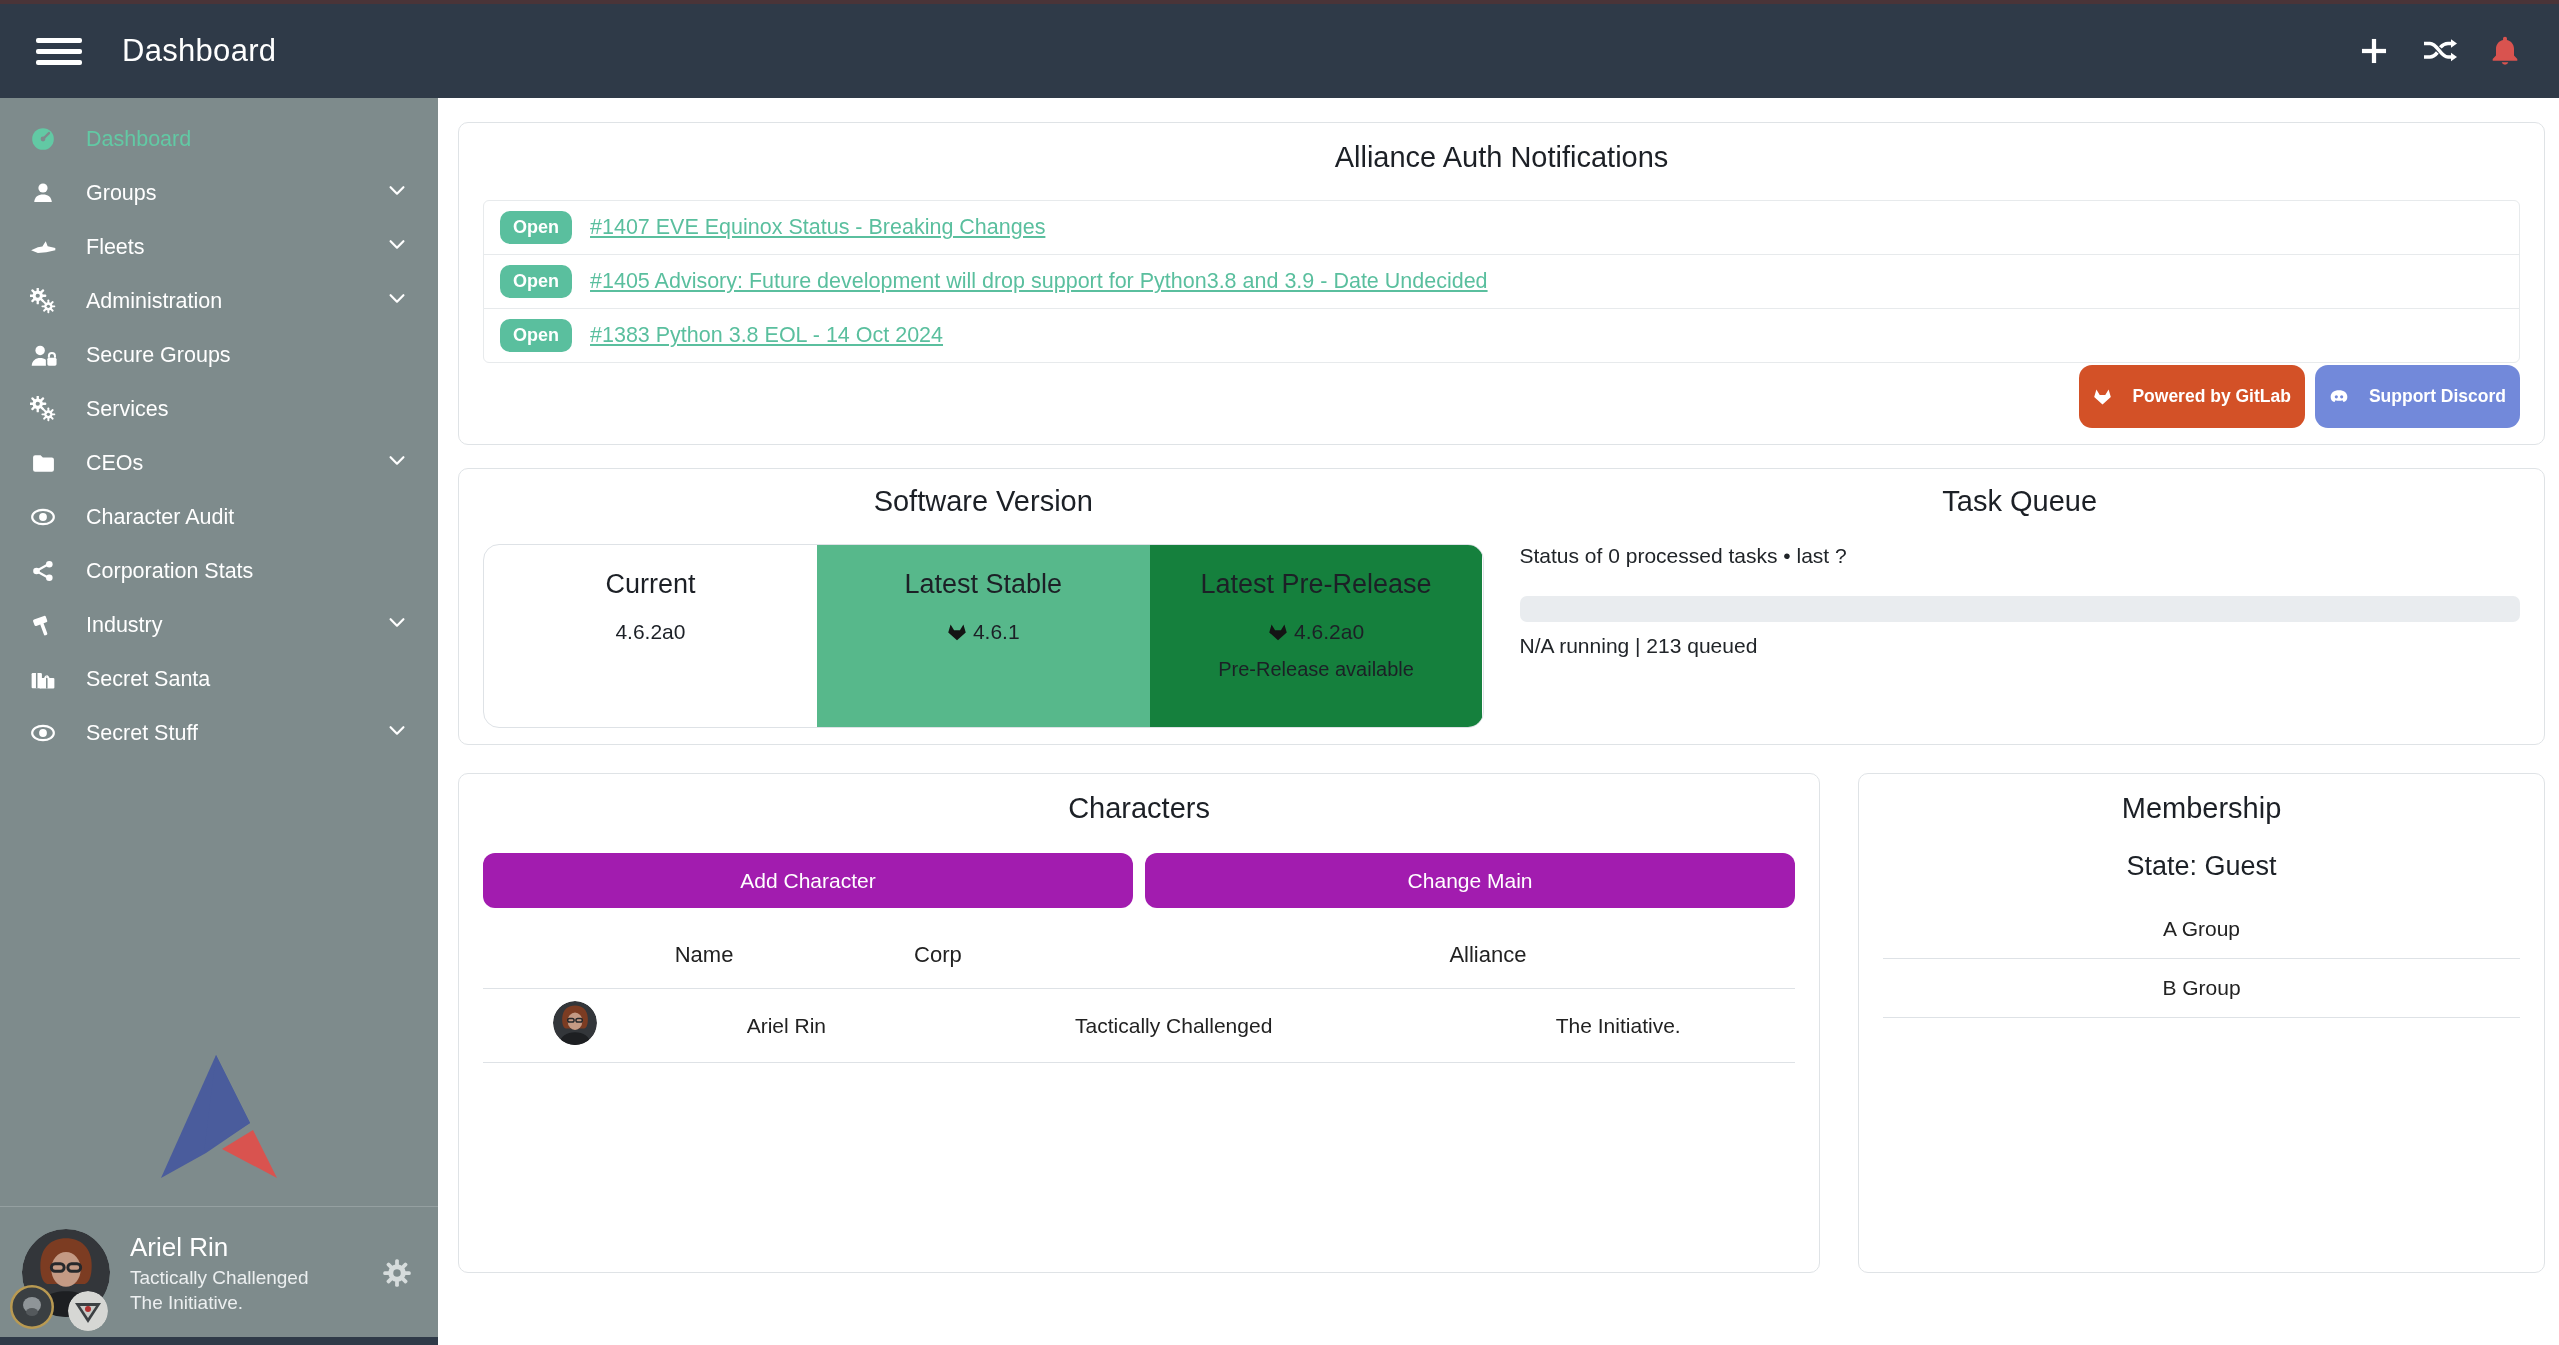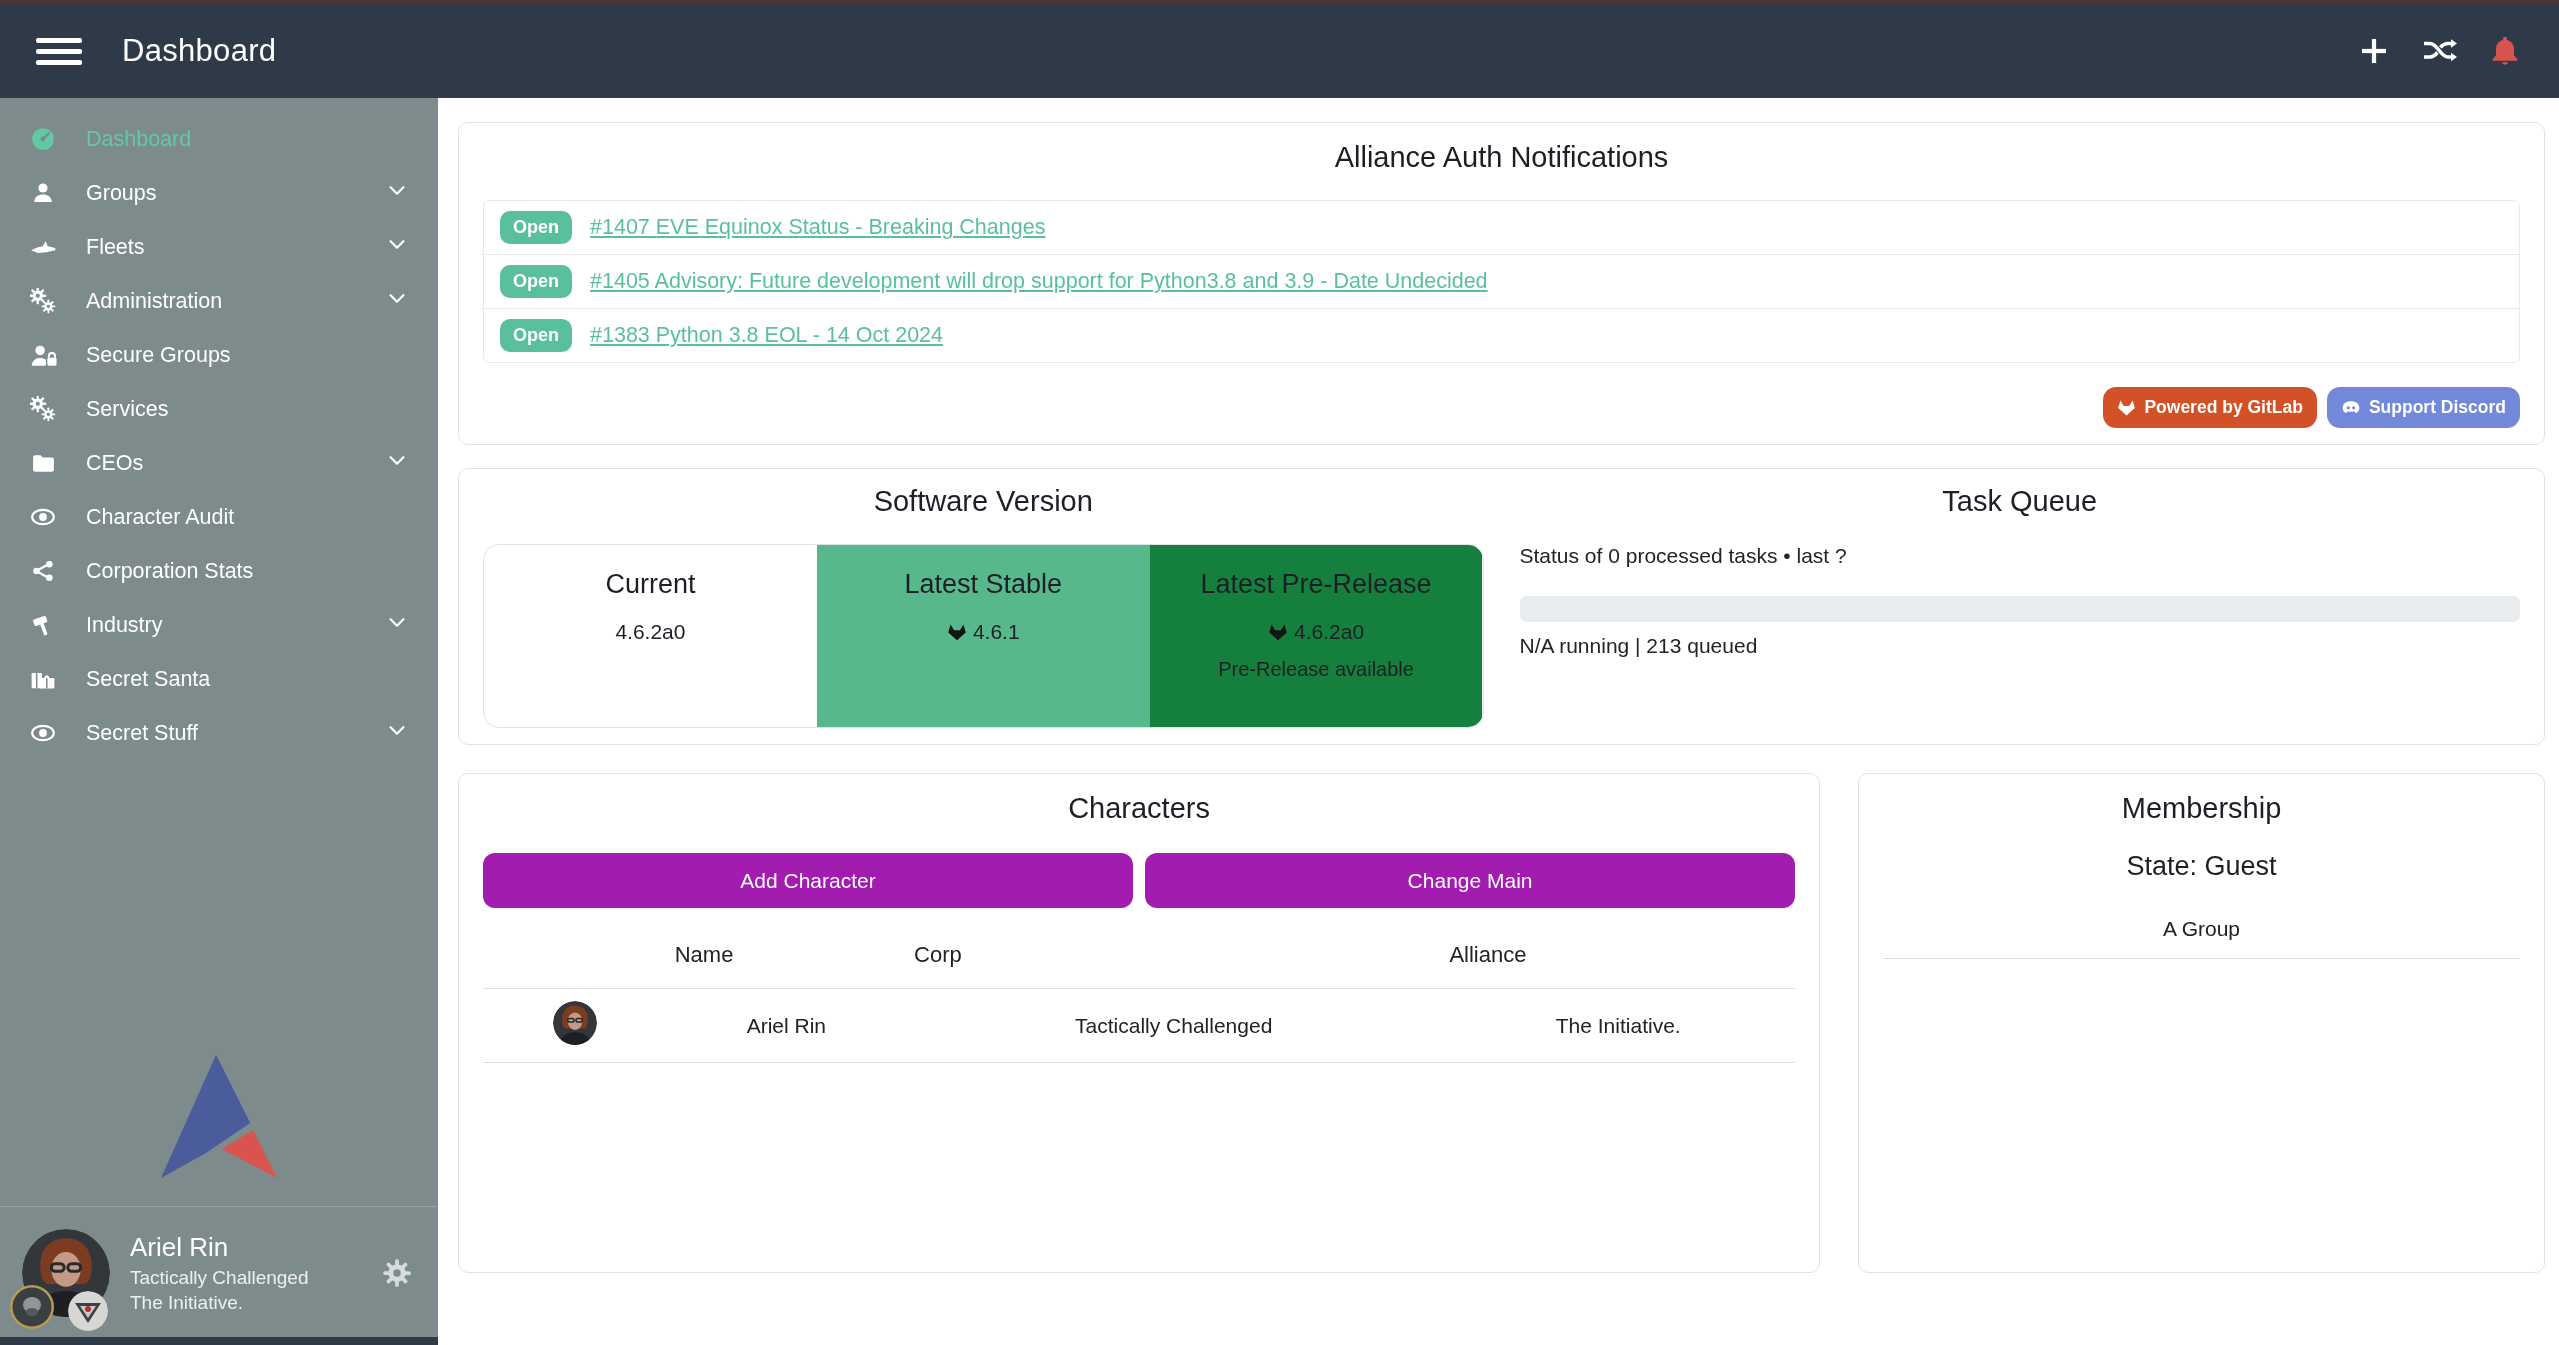--- a/index.html
+++ b/index.html
@@ -50,22 +50,22 @@
   .card.notifications { height:323px; padding:18px 24px 16px; display:flex; flex-direction:column; margin-bottom:23px; }
   .notif-list { list-style:none; margin-top:26px; }
   .notif-item { height:55px; display:flex; align-items:center; padding:0 16px;
                 border:1px solid #e7eaec; margin-top:-1px; background:#fff; }
   .notif-item:first-child { margin-top:0; border-top-left-radius:6px; border-top-right-radius:6px; }
   .notif-item:last-child { border-bottom-left-radius:6px; border-bottom-right-radius:6px; }
   .open-badge { background:#5abf9e; color:#fff; font-size:18px; font-weight:bold;
                 padding:6px 13px; border-radius:10px; margin-right:18px; flex-shrink:0; }
   .notif-link { color:#5abf9e; font-size:21.5px; text-decoration:underline; cursor:pointer; }
   .foot-badges { margin-top:auto; align-self:flex-end; display:flex; gap:10px; }
-  .pill { display:flex; align-items:center; gap:8px; color:#fff; font-weight:bold;
-          font-size:17.5px; padding:10px 14px; border-radius:13px; cursor:pointer; }
+  .pill { display:flex; align-items:center; gap:20px; color:#fff; font-weight:bold;
+          font-size:17.5px; padding:21px 14px; border-radius:13px; cursor:pointer; }
   .pill.gitlab { background:#d35127; }
   .pill.discord { background:#7289da; }
 
   
   .card.row2 { height:277px; display:flex; padding:16px 24px; margin-bottom:28px; }
   .half { flex:1; display:flex; flex-direction:column; }
   .half.queue { padding-left:36px; }
   .ver-block { margin-top:26px; display:flex; height:212px; border:1px solid #dee2e6;
                border-radius:16px; overflow:hidden; }
   .ver-col { flex:1; text-align:center; padding-top:24px; }
@@ -500,18 +500,19 @@
             </tr>
           </tbody>
         </table>
       </div>
 
       <div class="card membership">
         <h2 class="panel-title">Membership</h2>
         <div class="state-line">State: Guest</div>
         <ul class="group-list">
           <li>A Group</li>
+          <li>B Group</li>
         </ul>
       </div>
     </div>
 
   </div>
 </div>
 
 </body></html>

